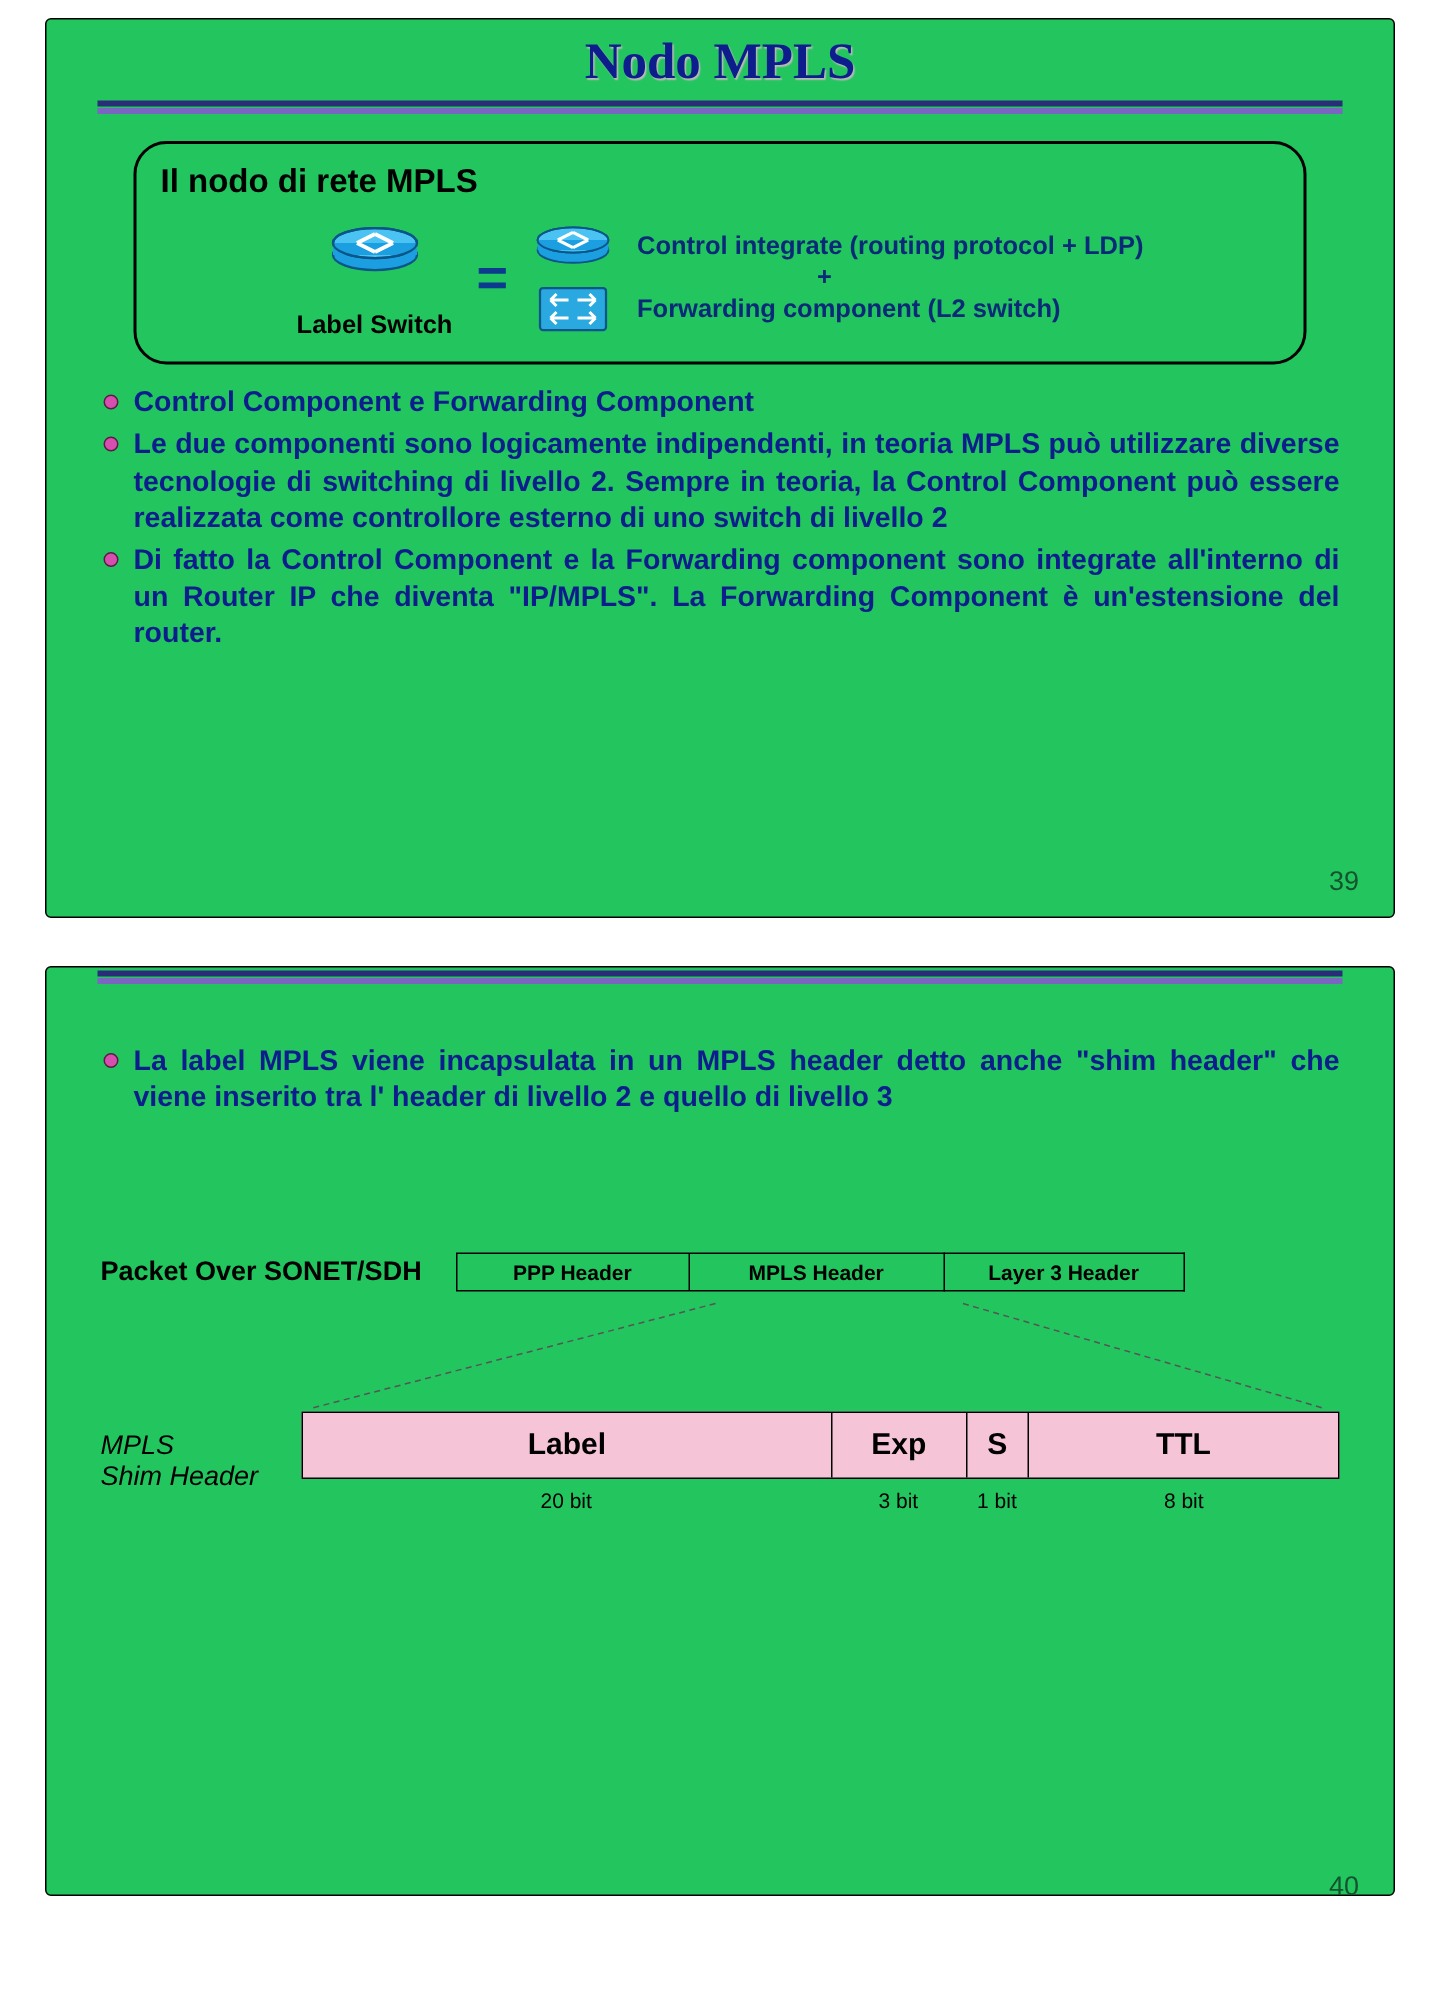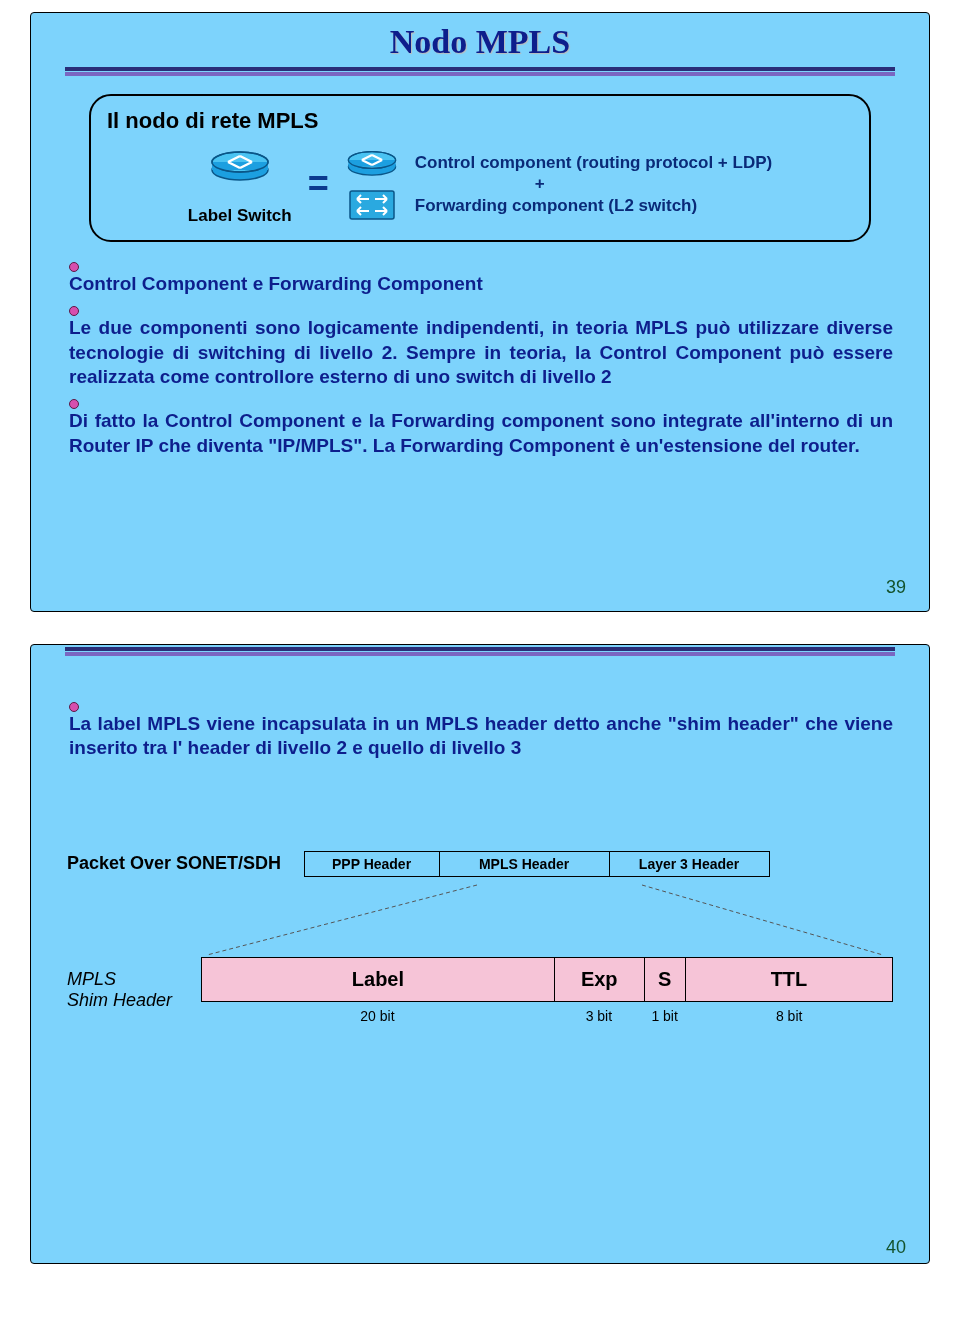--- a/index.html
+++ b/index.html
@@ -10,21 +10,21 @@
     margin: 0 auto;
   }
   .slide {
     width: 100%;
     padding: 12px 30px 20px 30px;
     position: relative;
   }
   .slide-inner {
     border: 1px solid #000;
     border-radius: 4px;
-    background: #7dd3fc;
+    background: #22c55e;
     padding-bottom: 26px;
     min-height: 600px;
   }
   .slide-title {
     text-align: center;
     font-family: Georgia, 'Times New Roman', serif;
     font-weight: bold;
     color: #0d1e8c;
     text-shadow: 1px 1px 1px #bbb;
     font-size: 34px;
@@ -86,21 +86,20 @@
     display: inline-block;
   }
 
   .bullets {
     margin: 14px 36px 0 38px;
   }
   .bullet {
     display: flex;
     align-items: flex-start;
     margin-bottom: 4px;
-    flex-direction: column;
   }
   .dot {
     width: 10px; height: 10px;
     border-radius: 50%;
     background: #d64fae;
     border: 1px solid #5a1b46;
     margin: 6px 10px 0 0;
     flex: 0 0 auto;
   }
   .bullet-text {
@@ -110,21 +109,21 @@
     text-align: justify;
     line-height: 1.28;
   }
   .slide-number {
     position: absolute;
     right: 54px;
     font-size: 18px;
     color: #14532d;
   }
   #sn1 { bottom: 34px; }
-  #sn2 { bottom: 26px; }
+  #sn2 { bottom: 16px; }
 
   
   .packet-area {
     margin: 32px 36px 0 36px;
   }
   .packet-row-label {
     font-weight: bold;
     font-size: 18px;
     display: inline-block;
     vertical-align: middle;
@@ -135,21 +134,21 @@
     margin-left: 18px;
   }
   .hbox {
     border: 1.5px solid #000;
     font-size: 14px;
     font-weight: bold;
     padding: 4px 10px;
     text-align: center;
   }
   .hbox + .hbox { border-left: none; }
-  .hbox.ppp { width: 136px; }
+  .hbox.ppp { width: 156px; }
   .hbox.mpls { width: 170px; }
   .hbox.l3 { width: 160px; }
 
   .shim-area {
     margin: 60px 36px 0 36px;
     display: flex;
     align-items: center;
     gap: 20px;
     position: relative;
   }
@@ -229,21 +228,21 @@
             <svg width="50" height="36" viewBox="0 0 50 36">
               <rect x="3" y="6" width="44" height="28" rx="2" fill="#2aa9e0" stroke="#0a5688" stroke-width="1.5"></rect>
               <path d="M10 14 L22 14 M10 14 L14 10 M10 14 L14 18" stroke="#fff" stroke-width="2" fill="none"></path>
               <path d="M40 14 L28 14 M40 14 L36 10 M40 14 L36 18" stroke="#fff" stroke-width="2" fill="none"></path>
               <path d="M10 26 L22 26 M10 26 L14 22 M10 26 L14 30" stroke="#fff" stroke-width="2" fill="none"></path>
               <path d="M40 26 L28 26 M40 26 L36 22 M40 26 L36 30" stroke="#fff" stroke-width="2" fill="none"></path>
             </svg>
           </span>
         </div>
         <div class="right-text">
-          <div>Control component (routing protocol + LDP)</div>
+          <div>Control integrate (routing protocol + LDP)</div>
           <div class="plus">+</div>
           <div>Forwarding component (L2 switch)</div>
         </div>
       </div>
     </div>
 
     <div class="bullets">
       <div class="bullet">
         <span class="dot"></span>
         <div class="bullet-text">Control Component e Forwarding Component</div>

